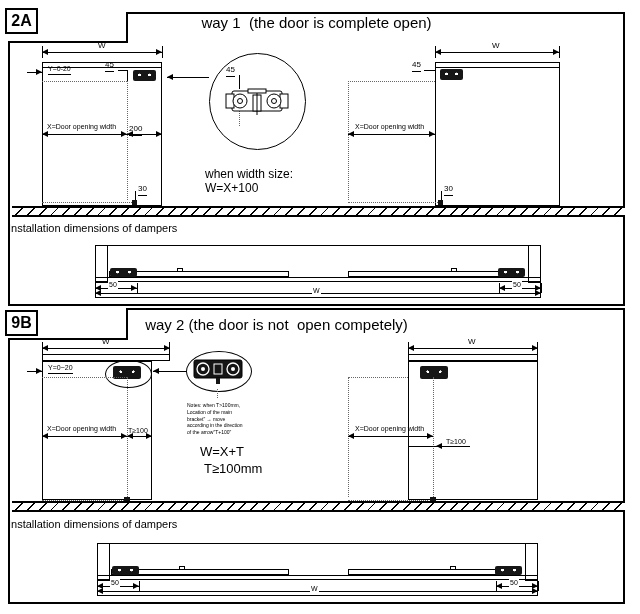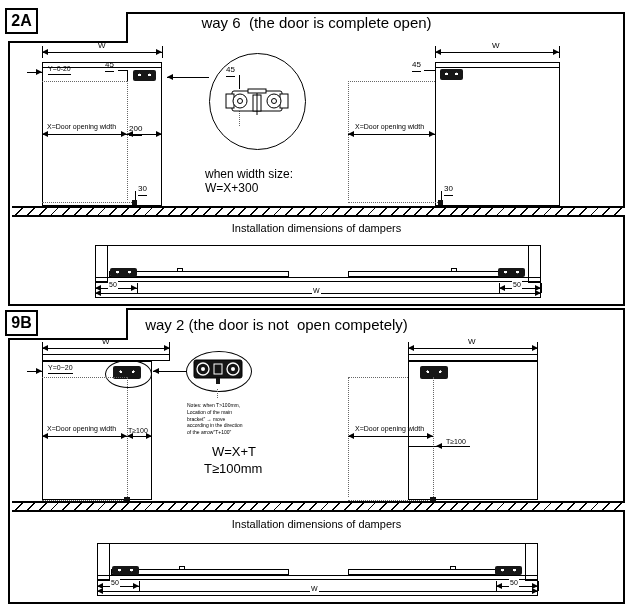--- a/index.html
+++ b/index.html
@@ -20,40 +20,40 @@
   .s7{font-size:7px}
   .s12{font-size:12px}
   .s13{font-size:13px}
   .wbg{background:#fff;padding:0 1px}
   .al{position:absolute;width:0;height:0;border-top:3px solid transparent;border-bottom:3px solid transparent;border-right:6px solid #000}
   .ar{position:absolute;width:0;height:0;border-top:3px solid transparent;border-bottom:3px solid transparent;border-left:6px solid #000}
   .circle{position:absolute;border:1px solid #000;border-radius:50%;background:#fff}
   .floor{position:absolute;border-top:2px solid #000;border-bottom:2px solid #000;box-sizing:border-box;
          background:repeating-linear-gradient(135deg,#fff 0 7px,#000 7px 8.3px)}
   .title{position:absolute;text-align:center;font-size:15px;white-space:pre}
-  .cap{position:absolute;text-align:center;font-size:11px}
+  .cap{position:absolute;text-align:left;font-size:11px}
   .tag{position:absolute;border:2px solid #000;background:#fff;font-weight:bold;font-size:16px;
        display:flex;align-items:center;justify-content:center;box-sizing:border-box;z-index:5}
   .note{position:absolute;width:72px;font-size:5px;line-height:1.35}
   .svgw{position:absolute}
 </style>
 </head>
 <body>
 
 <div class="page">
 
   <i class="sline" style="left:126px;top:12px;width:499px;height:2px"></i>
   <i class="sline" style="left:623px;top:12px;width:2px;height:294px"></i>
   <i class="sline" style="left:8px;top:304px;width:617px;height:2px"></i>
   <i class="sline" style="left:8px;top:41px;width:2px;height:265px"></i>
   <i class="sline" style="left:126px;top:12px;width:2px;height:31px"></i>
   <i class="sline" style="left:8px;top:41px;width:120px;height:2px"></i>
 
   <div class="tag" style="left:5px;top:8px;width:33px;height:26px">2A</div>
-  <div class="title" style="left:8px;top:14px;width:617px">way 6  (the door is complete open)</div>
+  <div class="title" style="left:8px;top:14px;width:617px">way 1  (the door is complete open)</div>
 
   <i class="vl" style="left:42px;top:46px;height:12px"></i>
   <i class="vl" style="left:162px;top:46px;height:12px"></i>
   <i class="hl" style="left:42px;top:52px;width:120px"></i>
   <i class="al" style="left:42px;top:49px"></i>
   <i class="ar" style="left:156px;top:49px"></i>
   <span class="lbl" style="left:98px;top:42px">W</span>
 
   <div class="box" style="left:42px;top:62px;width:120px;height:144px"></div>
   <i class="hl" style="left:42px;top:67px;width:120px"></i>
@@ -126,21 +126,21 @@
   <i class="al" style="left:348px;top:131px"></i>
   <i class="ar" style="left:429px;top:131px"></i>
 
   <span class="lbl u" style="left:444px;top:185px">30</span>
   <i class="vl" style="left:441px;top:191px;height:9px"></i>
   <i class="blk" style="left:438px;top:200px;width:5px;height:5px"></i>
   <i class="hd" style="left:348px;top:202px;width:90px"></i>
 
   <div class="floor" style="left:12px;top:206px;width:613px;height:11px"></div>
   <span class="lbl s12" style="left:205px;top:168px">when width size:</span>
-  <span class="lbl s12" style="left:205px;top:182px">W=X+300</span>
+  <span class="lbl s12" style="left:205px;top:182px">W=X+100</span>
   <div class="cap" style="left:8px;top:222px;width:617px">Installation dimensions of dampers</div>
 
   <div class="box" style="left:95px;top:245px;width:446px;height:53px"></div>
   <div class="box" style="left:95px;top:245px;width:13px;height:38px"></div>
   <div class="box" style="left:528px;top:245px;width:13px;height:38px"></div>
   <i class="hl" style="left:95px;top:277px;width:446px"></i>
   <i class="hl" style="left:95px;top:281px;width:446px"></i>
   <div class="box" style="left:109px;top:271px;width:180px;height:6px"></div>
   <div class="box" style="left:177px;top:268px;width:6px;height:4px"></div>
   <div class="box" style="left:348px;top:271px;width:162px;height:6px"></div>
@@ -221,21 +221,21 @@
   <i class="hl" style="left:153px;top:371px;width:33px"></i>
   <i class="al" style="left:153px;top:368px"></i>
 
   <div class="note" style="left:187px;top:402px">
     <span style="display:block">Notes: when T&gt;100mm,</span>
     <span style="display:block">Location of the main</span>
     <span style="display:block">bracket" → move</span>
     <span style="display:block">according in the direction</span>
     <span style="display:block">of the arrow"T+100"</span>
   </div>
-  <span class="lbl s13" style="left:212px;top:445px">W=X+T</span>
+  <span class="lbl s13" style="left:200px;top:445px">W=X+T</span>
   <span class="lbl s13" style="left:204px;top:462px">T≥100mm</span>
 
   <i class="vl" style="left:408px;top:342px;height:12px"></i>
   <i class="vl" style="left:537px;top:342px;height:12px"></i>
   <i class="hl" style="left:408px;top:348px;width:130px"></i>
   <i class="al" style="left:408px;top:345px"></i>
   <i class="ar" style="left:532px;top:345px"></i>
   <span class="lbl" style="left:468px;top:338px">W</span>
 
   <div class="box" style="left:408px;top:354px;width:130px;height:7px"></div>

